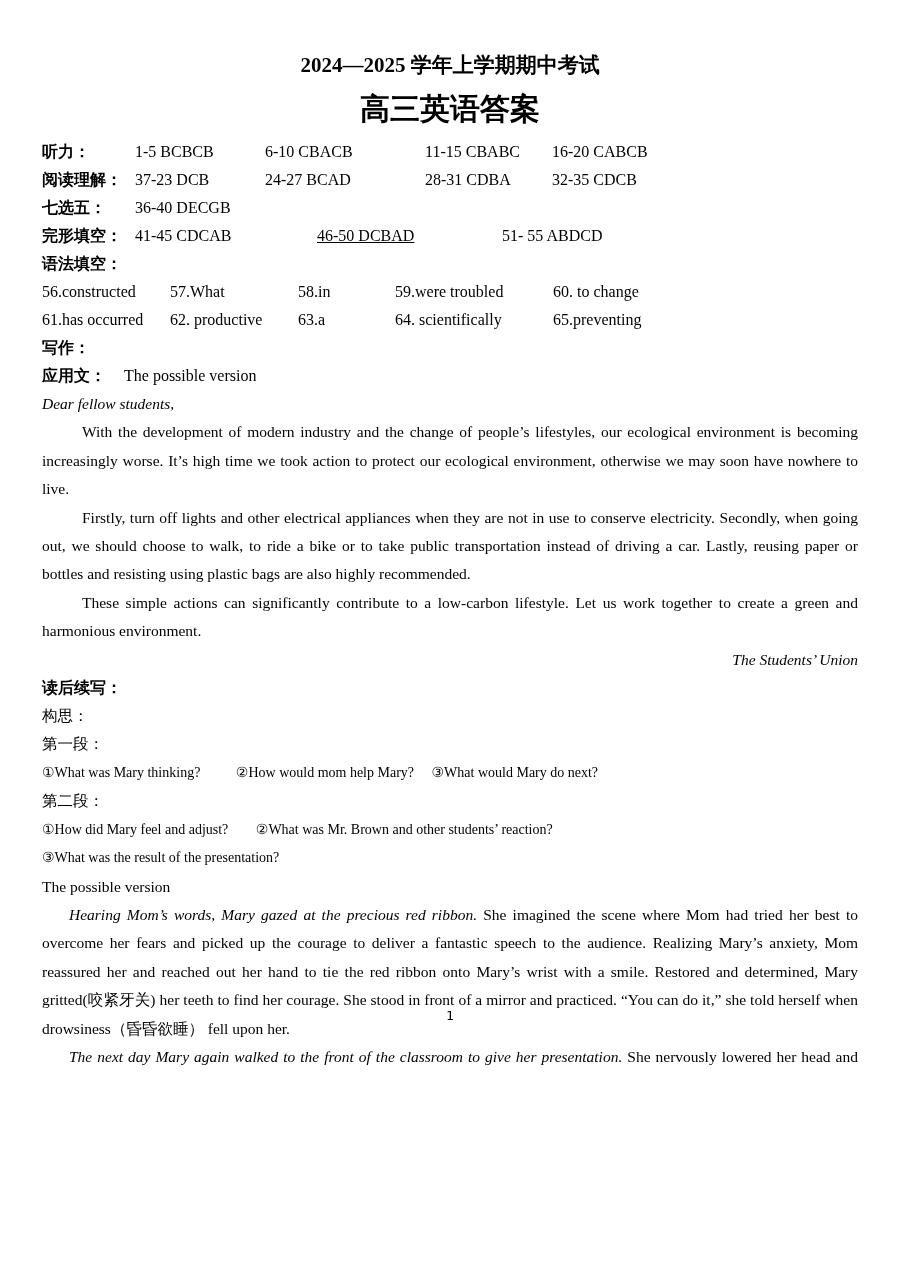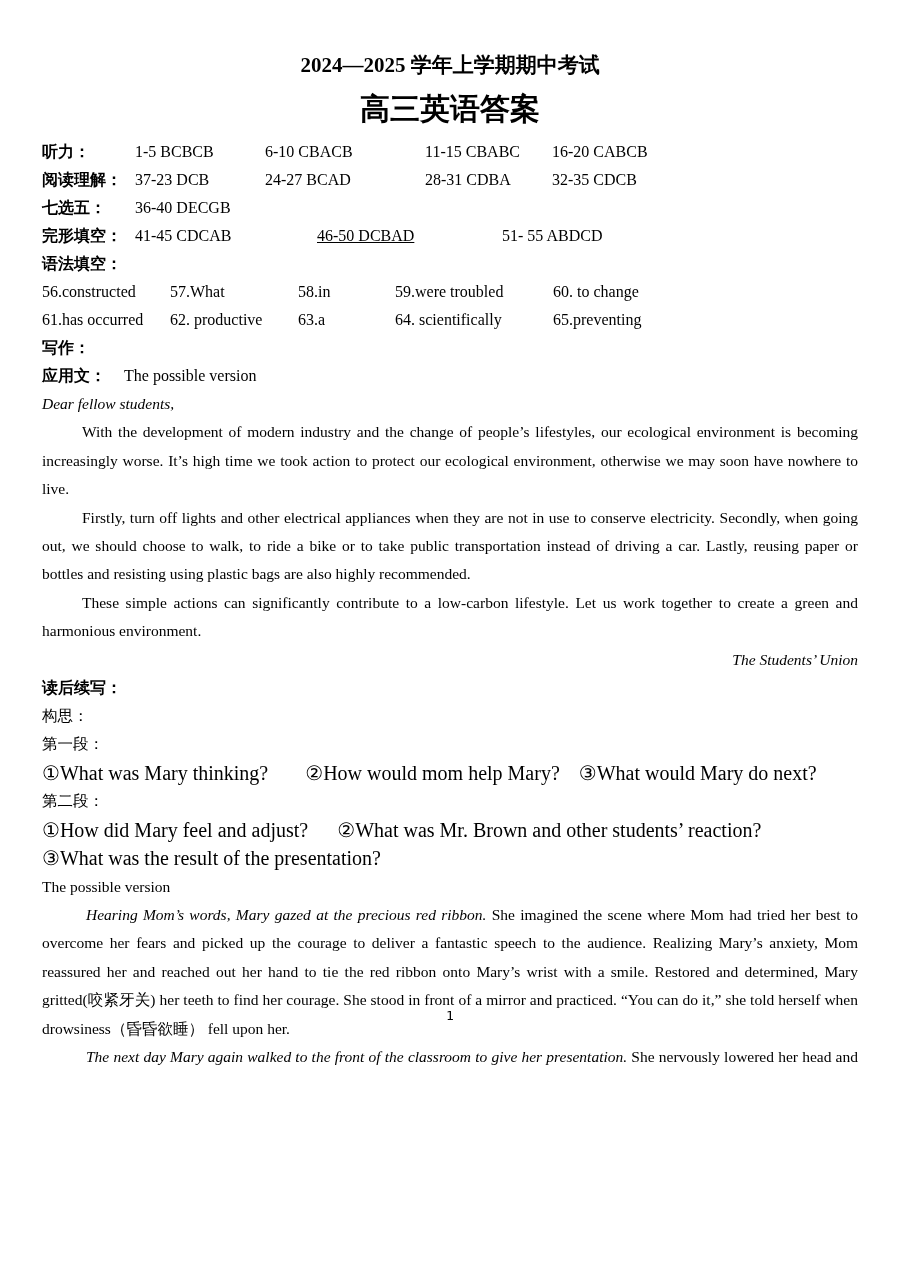--- a/index.html
+++ b/index.html
@@ -65,34 +65,34 @@
   }
   .intro-gap { margin-left: 14px; font-weight: normal; }
   .para {
     margin: 0;
     font-size: 15.5px;
     line-height: 28.4px;
     text-align: justify;
   }
   .indent-big { text-indent: 40px; }
   .indent-small { text-indent: 27px; }
-  .italic { font-style: italic; margin-left: 17px; }
+  .italic { font-style: italic; }
   .salutation {
     font-size: 15.5px;
     line-height: 28.4px;
     font-style: italic;
   }
   .signature {
     font-size: 15.5px;
     line-height: 28.4px;
     text-align: right;
     font-style: italic;
   }
   .q-line {
-    font-size: 20px;
+    font-size: 14px;
     line-height: 28.4px;
     white-space: nowrap;
   }
   .q-gap-lg { margin-right: 32px; }
   .q-gap-sm { margin-right: 14px; }
   .q-gap-md { margin-right: 24px; }
   .page-number {
     position: absolute;
     left: 0;
     right: 0;

